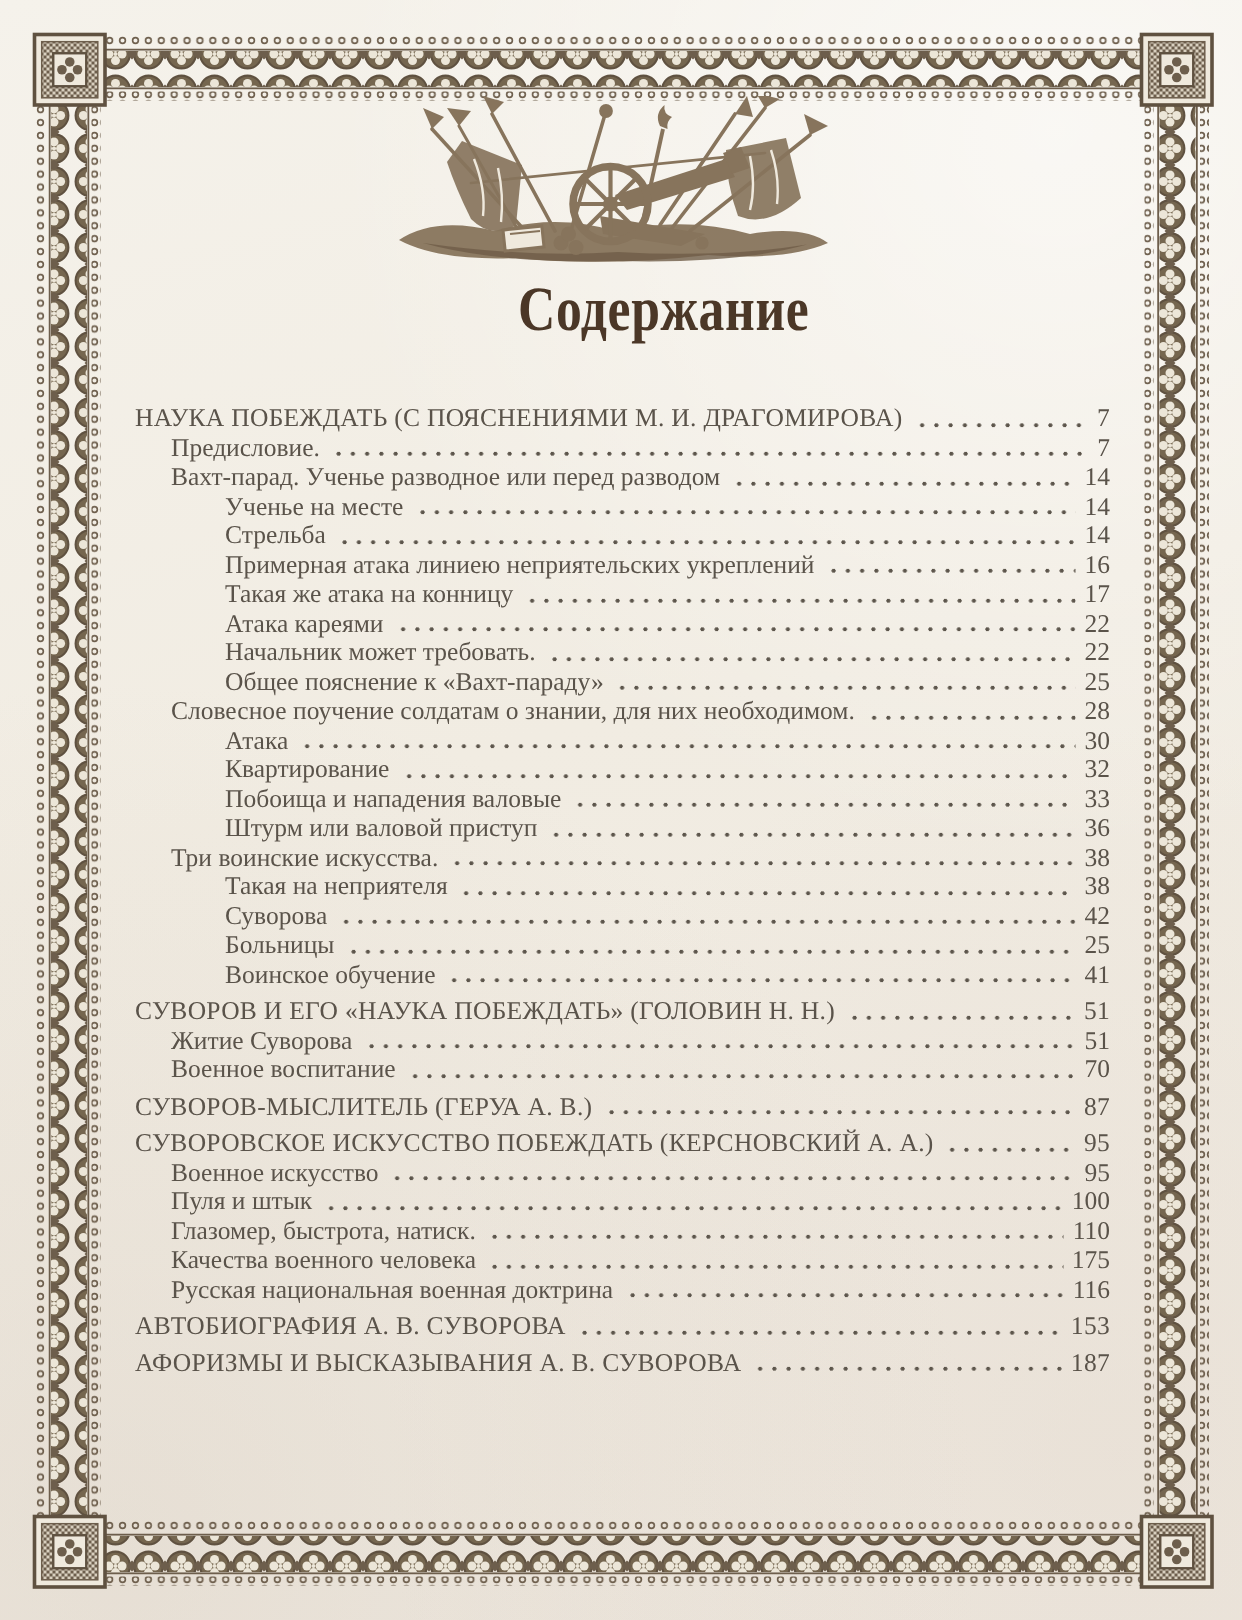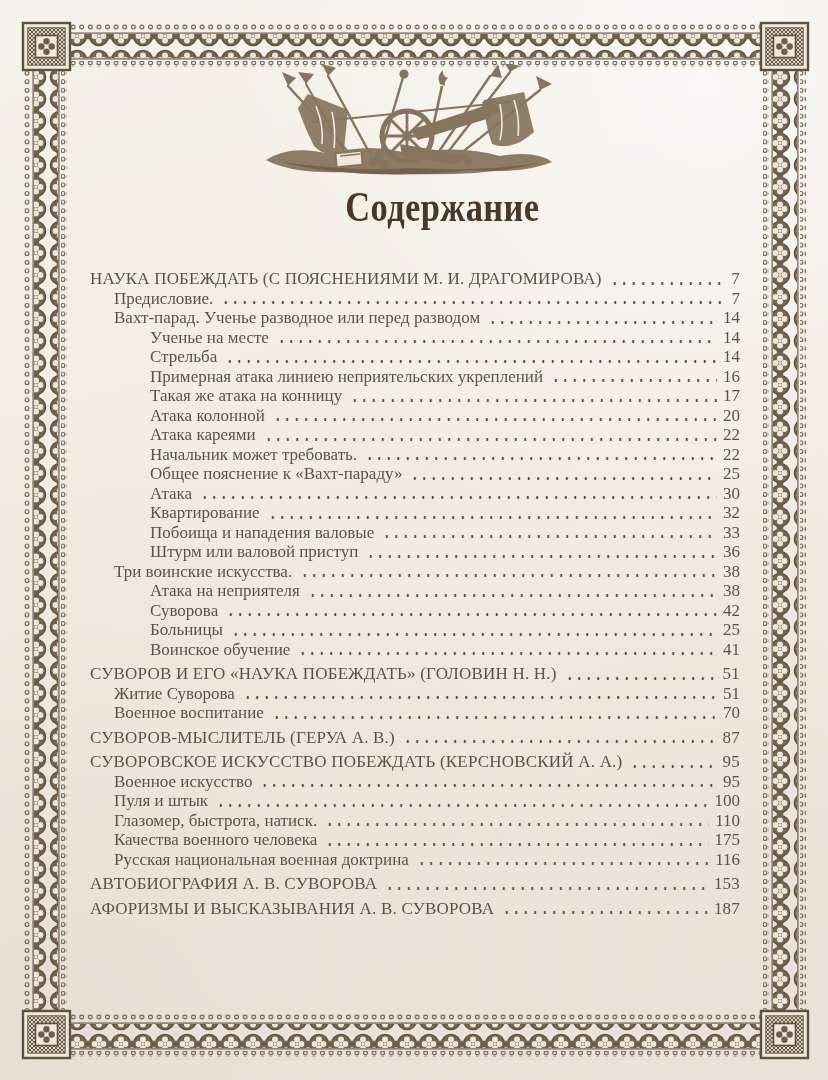--- a/index.html
+++ b/index.html
@@ -218,44 +218,44 @@
     <span class="leader"></span>
     <span class="entry-page">16</span>
   </li>
 
   <li class="lvl2">
     <span class="entry-label">Такая же атака на конницу</span>
     <span class="leader"></span>
     <span class="entry-page">17</span>
   </li>
 
-  <li class="lvl2">
-    <span class="entry-label">Атака колонной</span>
-    <span class="leader"></span>
-    <span class="entry-page">20</span>
-  </li>
 
   <li class="lvl2">
     <span class="entry-label">Атака кареями</span>
     <span class="leader"></span>
     <span class="entry-page">22</span>
   </li>
 
   <li class="lvl2">
     <span class="entry-label">Начальник может требовать.</span>
     <span class="leader"></span>
     <span class="entry-page">22</span>
   </li>
 
   <li class="lvl2">
     <span class="entry-label">Общее пояснение к «Вахт-параду»</span>
     <span class="leader"></span>
     <span class="entry-page">25</span>
   </li>
 
+  <li class="lvl1">
+    <span class="entry-label">Словесное поучение солдатам о знании, для них необходимом.</span>
+    <span class="leader"></span>
+    <span class="entry-page">28</span>
+  </li>
 
   <li class="lvl2">
     <span class="entry-label">Атака</span>
     <span class="leader"></span>
     <span class="entry-page">30</span>
   </li>
 
   <li class="lvl2">
     <span class="entry-label">Квартирование</span>
     <span class="leader"></span>
@@ -274,21 +274,21 @@
     <span class="entry-page">36</span>
   </li>
 
   <li class="lvl1">
     <span class="entry-label">Три воинские искусства.</span>
     <span class="leader"></span>
     <span class="entry-page">38</span>
   </li>
 
   <li class="lvl2">
-    <span class="entry-label">Атака на неприятеля</span>
+    <span class="entry-label">Такая на неприятеля</span>
     <span class="leader"></span>
     <span class="entry-page">38</span>
   </li>
 
   <li class="lvl2">
     <span class="entry-label">Суворова</span>
     <span class="leader"></span>
     <span class="entry-page">42</span>
   </li>
 

